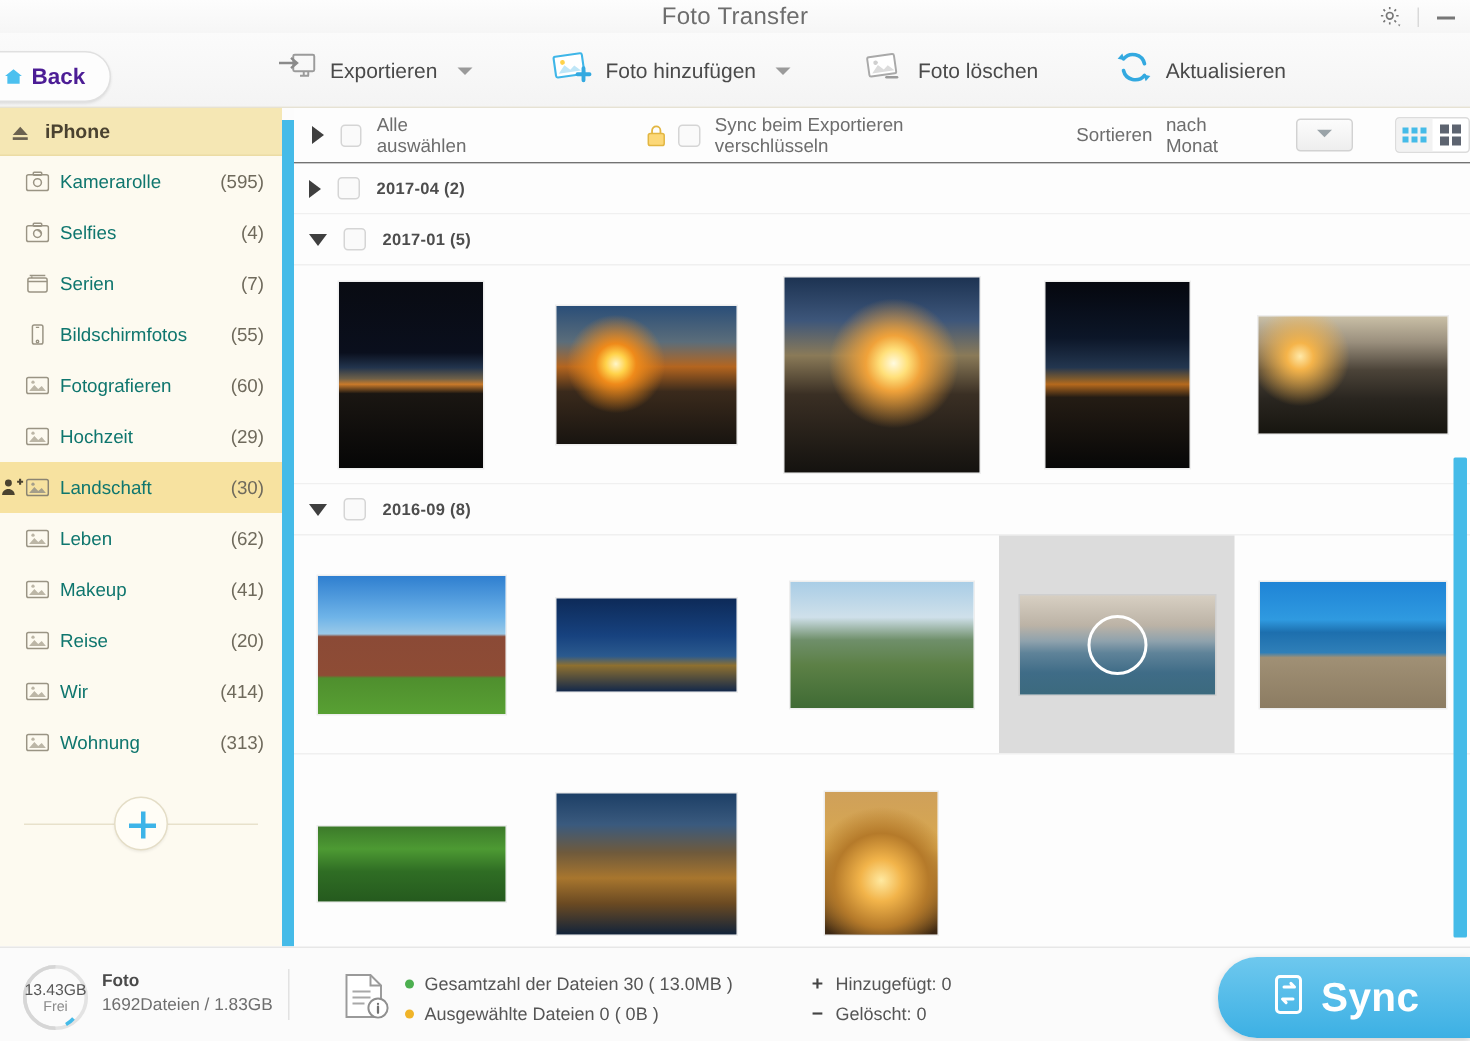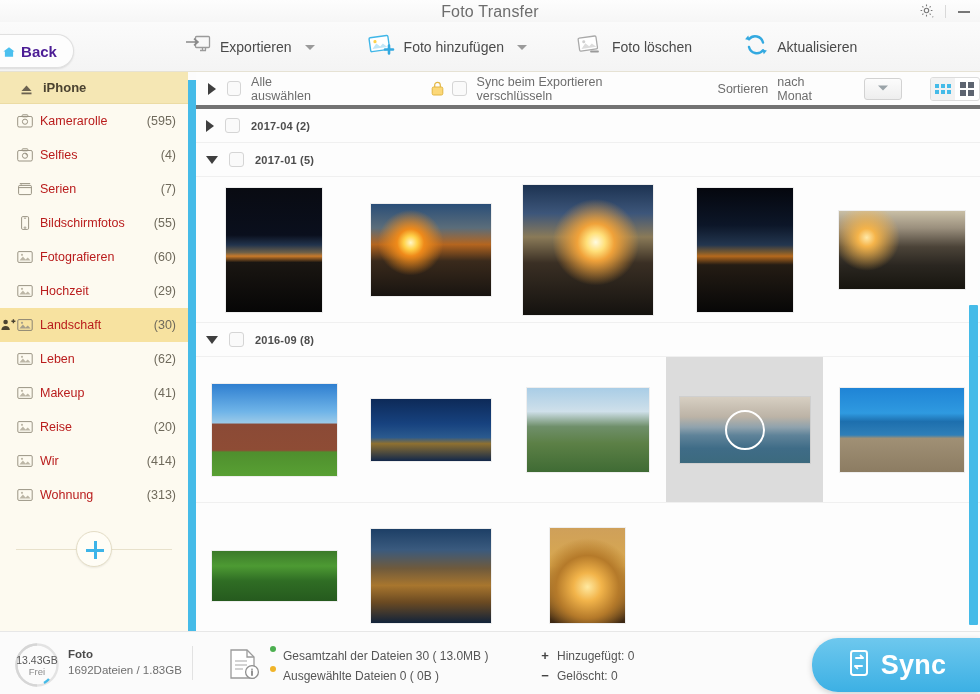--- a/index.html
+++ b/index.html
@@ -64,31 +64,31 @@
   .tb-gap1{ width:52px; } .tb-gap2{ width:48px; } .tb-gap3{ width:52px; }
 
   
   .sidebar {
     position:absolute; left:0; top:72px; width:188px; bottom:63px;
     background:#fdfaf0;
     overflow:hidden;
   }
   .device-row {
     position:relative; height:32px; background:#f5e7b4;
-    display:flex; align-items:center; padding-left:20px; gap:10px;
+    display:flex; align-items:center; padding-left:7px; gap:10px;
     border-bottom:1px solid #ecdca4;
   }
   .device-row .dname { font-size:13px; font-weight:bold; color:#4a4230; }
   .eject { width:13px; height:12px; display:block; }
   .albums { position:relative; }
   .alb {
     position:relative; height:34px; display:flex; align-items:center;
     padding-left:40px; padding-right:12px; cursor:default;
   }
-  .alb .aname { font-size:12.5px; color:#b91c1c; flex:1; }
+  .alb .aname { font-size:12.5px; color:#0f766e; flex:1; }
   .alb .acnt  { font-size:12.5px; color:#6f6a5c; }
   .alb.sel { background:#f7e2a0;align-items:center; }
   .alb .aicon { position:absolute; left:17px; top:50%; transform:translateY(-50%); width:16px; height:14px; }
   .alb .personplus { position:absolute; left:0px; top:50%; transform:translateY(-50%); width:16px; height:14px; }
   .add-row { position:relative; height:62px; margin-top:6px; }
   .add-row .hl { position:absolute; left:16px; right:16px; top:31px; height:1px; background:#e8e1cb; }
   .plus-circle {
     position:absolute; left:50%; top:31px; transform:translate(-50%,-50%);
     width:36px; height:36px; border-radius:50%;
     background:#fffdf6; border:1px solid #e4ddc6; box-shadow:0 1px 2px rgba(0,0,0,.07);
@@ -100,21 +100,21 @@
   .plus-circle::after { left:16.5px; top:9px; width:3px; height:18px; }
 
   .blue-strip { position:absolute; left:188px; top:80px; width:8px; bottom:63px; background:#45bbe8; }
 
   
   .content {
     position:absolute; left:196px; top:72px; right:0; bottom:63px;
     background:#fdfdfd; overflow:hidden;
   }
   .ctrl-bar {
-    position:relative; height:37px; border-bottom:4px solid #737373;
+    position:relative; height:37px; border-bottom:1px solid #737373;
     display:flex; align-items:center; background:#fdfdfd;
   }
   .tri {
     width:0;height:0;border-top:6px solid transparent;border-bottom:6px solid transparent;
     border-left:8px solid #3f3f3f;
   }
   .tri.open {
     border-left:6px solid transparent; border-right:6px solid transparent;
     border-top:8px solid #3f3f3f; border-bottom:none;
   }
@@ -174,21 +174,21 @@
     display:flex; flex-direction:column; align-items:center; justify-content:center;
   }
   .ring .r1 { font-size:10.5px; color:#575757; line-height:12px; }
   .ring .r2 { font-size:9.5px; color:#8a8a8a; line-height:11px; }
   .storinfo { position:absolute; left:68px; top:14px; }
   .storinfo .s1 { font-size:11.5px; font-weight:bold; color:#4a4a4a; line-height:16px; }
   .storinfo .s2 { font-size:11.5px; color:#6e6e6e; line-height:16px; }
   .divider-v { position:absolute; left:192px; top:14px; width:1px; height:34px; background:#e2e2e2; }
   .docicon { position:absolute; left:228px; top:16px; width:34px; height:32px; }
   .stats { position:absolute; left:270px; top:14px; }
-  .stat-line { display:flex; gap:7px; line-height:20px; }
+  .stat-line { display:flex; align-items:center; gap:7px; line-height:20px; }
   .dot { width:6px; height:6px; border-radius:50%; display:inline-block; }
   .stat-line .stxt { font-size:12px; color:#555; }
   .stats2 { position:absolute; left:540px; top:14px; }
   .pm { font-size:13px; color:#444; width:10px; display:inline-block; text-align:center; font-weight:bold; }
   .syncbtn {
     position:absolute; right:0px; bottom:2px; width:168px; height:54px;
     background:linear-gradient(#6ec8ee,#3cb0e4);
     border-radius:26px 0 0 26px;
     box-shadow:0 2px 6px rgba(0,0,0,.18);
     display:flex; align-items:center; justify-content:center; gap:9px;

